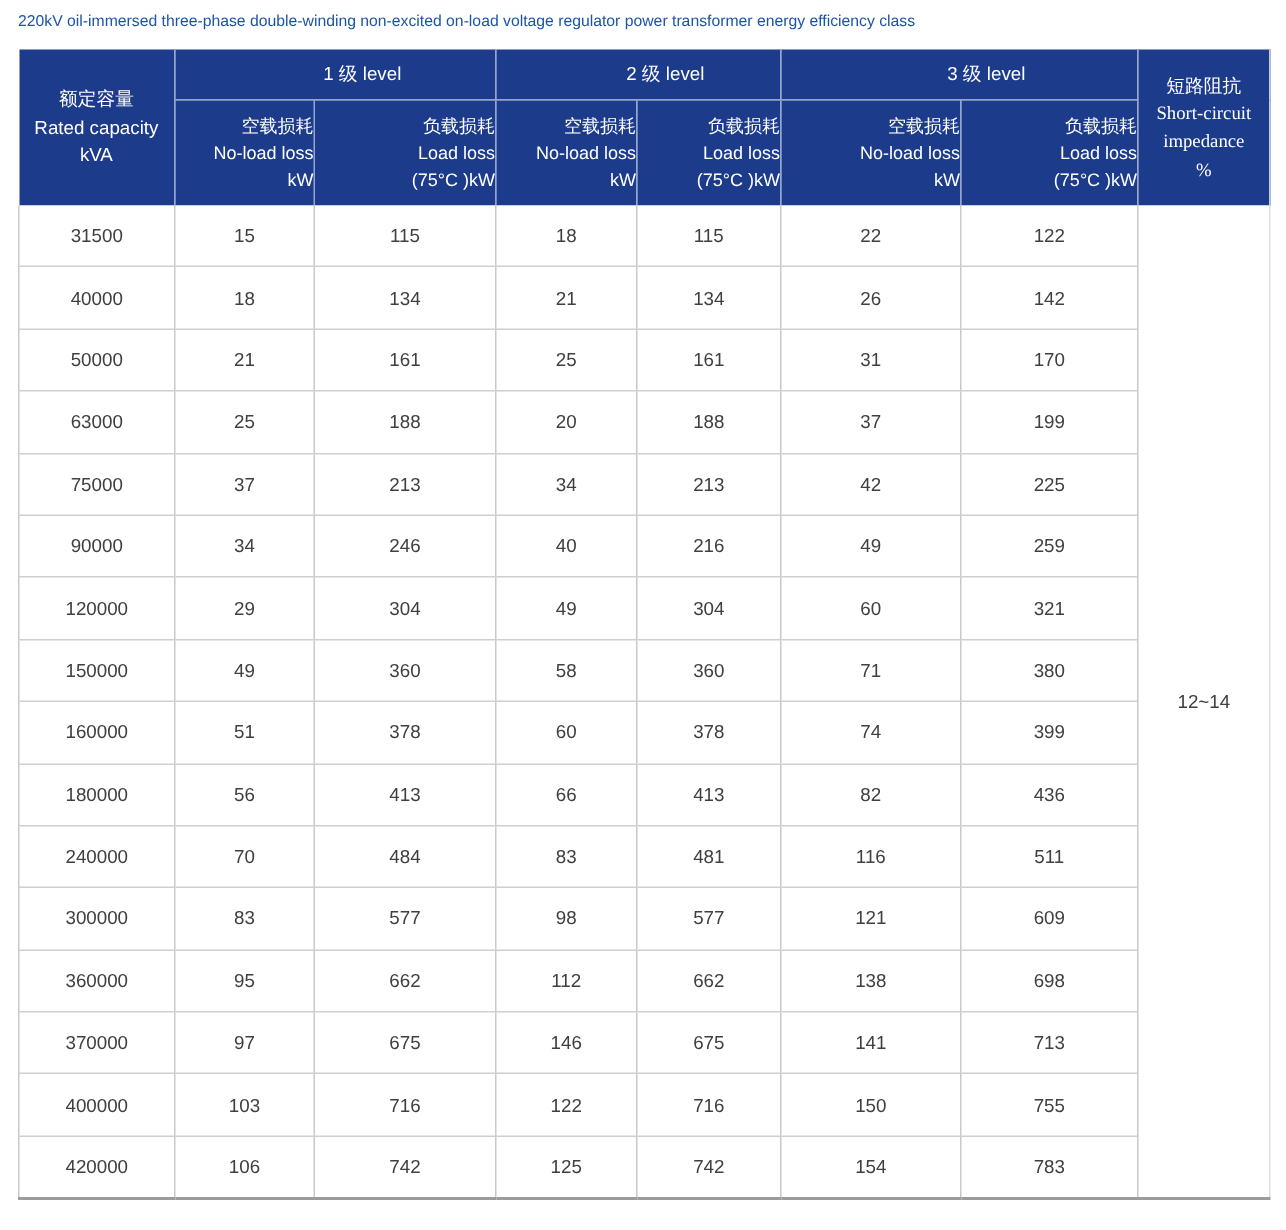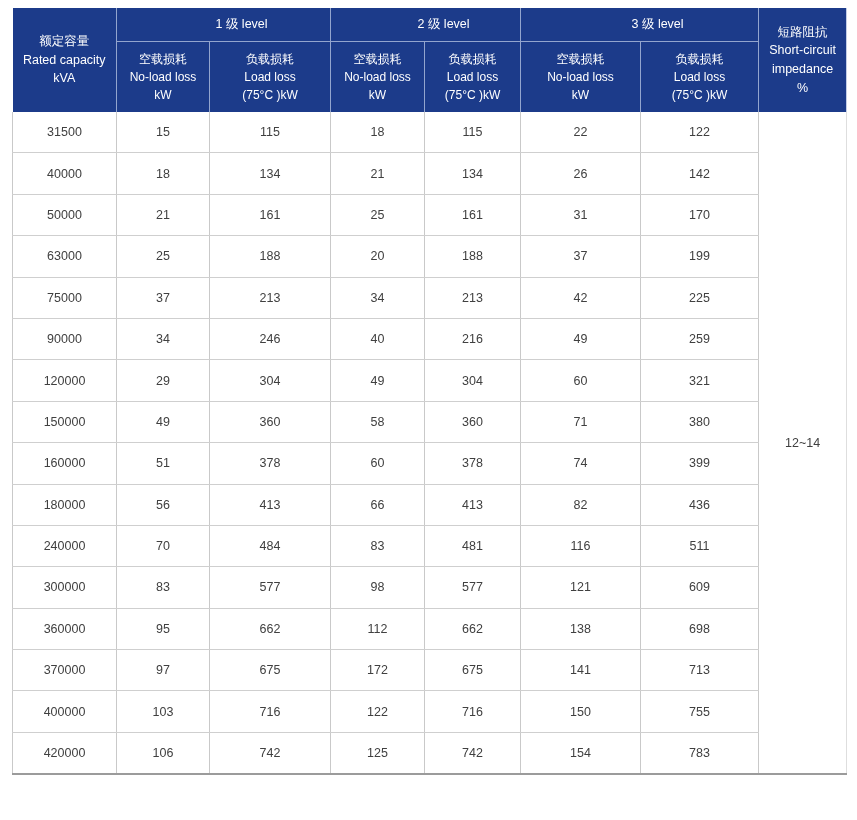--- a/index.html
+++ b/index.html
@@ -42,22 +42,22 @@
     vertical-align: middle;
     white-space: pre-line;
     padding: 0;
   }
   tr.level-row th { height: 33px; font-size: 12.5px; }
   tr.sub-row th   { height: 70px; font-size: 12px; line-height: 1.5; }
 
   th.cap-th   { border-right: 1px solid var(--header-divider, #93a5ce); font-size: 12px; line-height: 1.5; }
   th.group-th { border-right: 1px solid var(--header-divider, #93a5ce);
                 border-bottom: 1px solid var(--header-divider, #93a5ce); padding-left: 36px; }
-  th.sub-th   { border-right: 1px solid var(--header-divider, #93a5ce); }
-  th.imp-th   { border-right: 1px solid #c3cde6; font-size: 12px; line-height: 1.5; }
+  th.sub-th   { border-right: 1px solid var(--header-divider, #93a5ce); text-align: right; }
+  th.imp-th   { border-right: 1px solid #c3cde6; font-size: 12px; line-height: 1.5; font-family: Liberation Serif, serif; }
 
   tbody td {
     height: 40.4px;
     text-align: center;
     vertical-align: middle;
     font-size: 12.5px;
     color: var(--cell-text, #404040);
     background: #ffffff;
     border-right: 1px solid var(--grid-line, #c9c9c9);
     border-bottom: 1px solid #cfcfcf;
@@ -67,20 +67,21 @@
   tbody tr:last-child td { border-bottom: 2px solid var(--outer-bottom-border, #9b9b9b); }
   tbody td.impedance-cell {
     border-right: 1px solid #dedede;
     border-bottom: 2px solid var(--outer-bottom-border, #9b9b9b);
   }
 </style>
 </head>
 <body>
 
 <div class="page">
+  <p class="subtitle">220kV oil-immersed three-phase double-winding non-excited on-load voltage regulator power transformer energy efficiency class</p>
 
   <table class="eff-table">
     <colgroup>
       <col style="width:104px">
       <col style="width:93px">
       <col style="width:121px">
       <col style="width:94px">
       <col style="width:96px">
       <col style="width:120px">
       <col style="width:118px">
@@ -236,21 +237,21 @@
           <td>662</td>
           <td>112</td>
           <td>662</td>
           <td>138</td>
           <td>698</td>
         </tr>
         <tr>
           <td>370000</td>
           <td>97</td>
           <td>675</td>
-          <td>172</td>
+          <td>146</td>
           <td>675</td>
           <td>141</td>
           <td>713</td>
         </tr>
         <tr>
           <td>400000</td>
           <td>103</td>
           <td>716</td>
           <td>122</td>
           <td>716</td>

